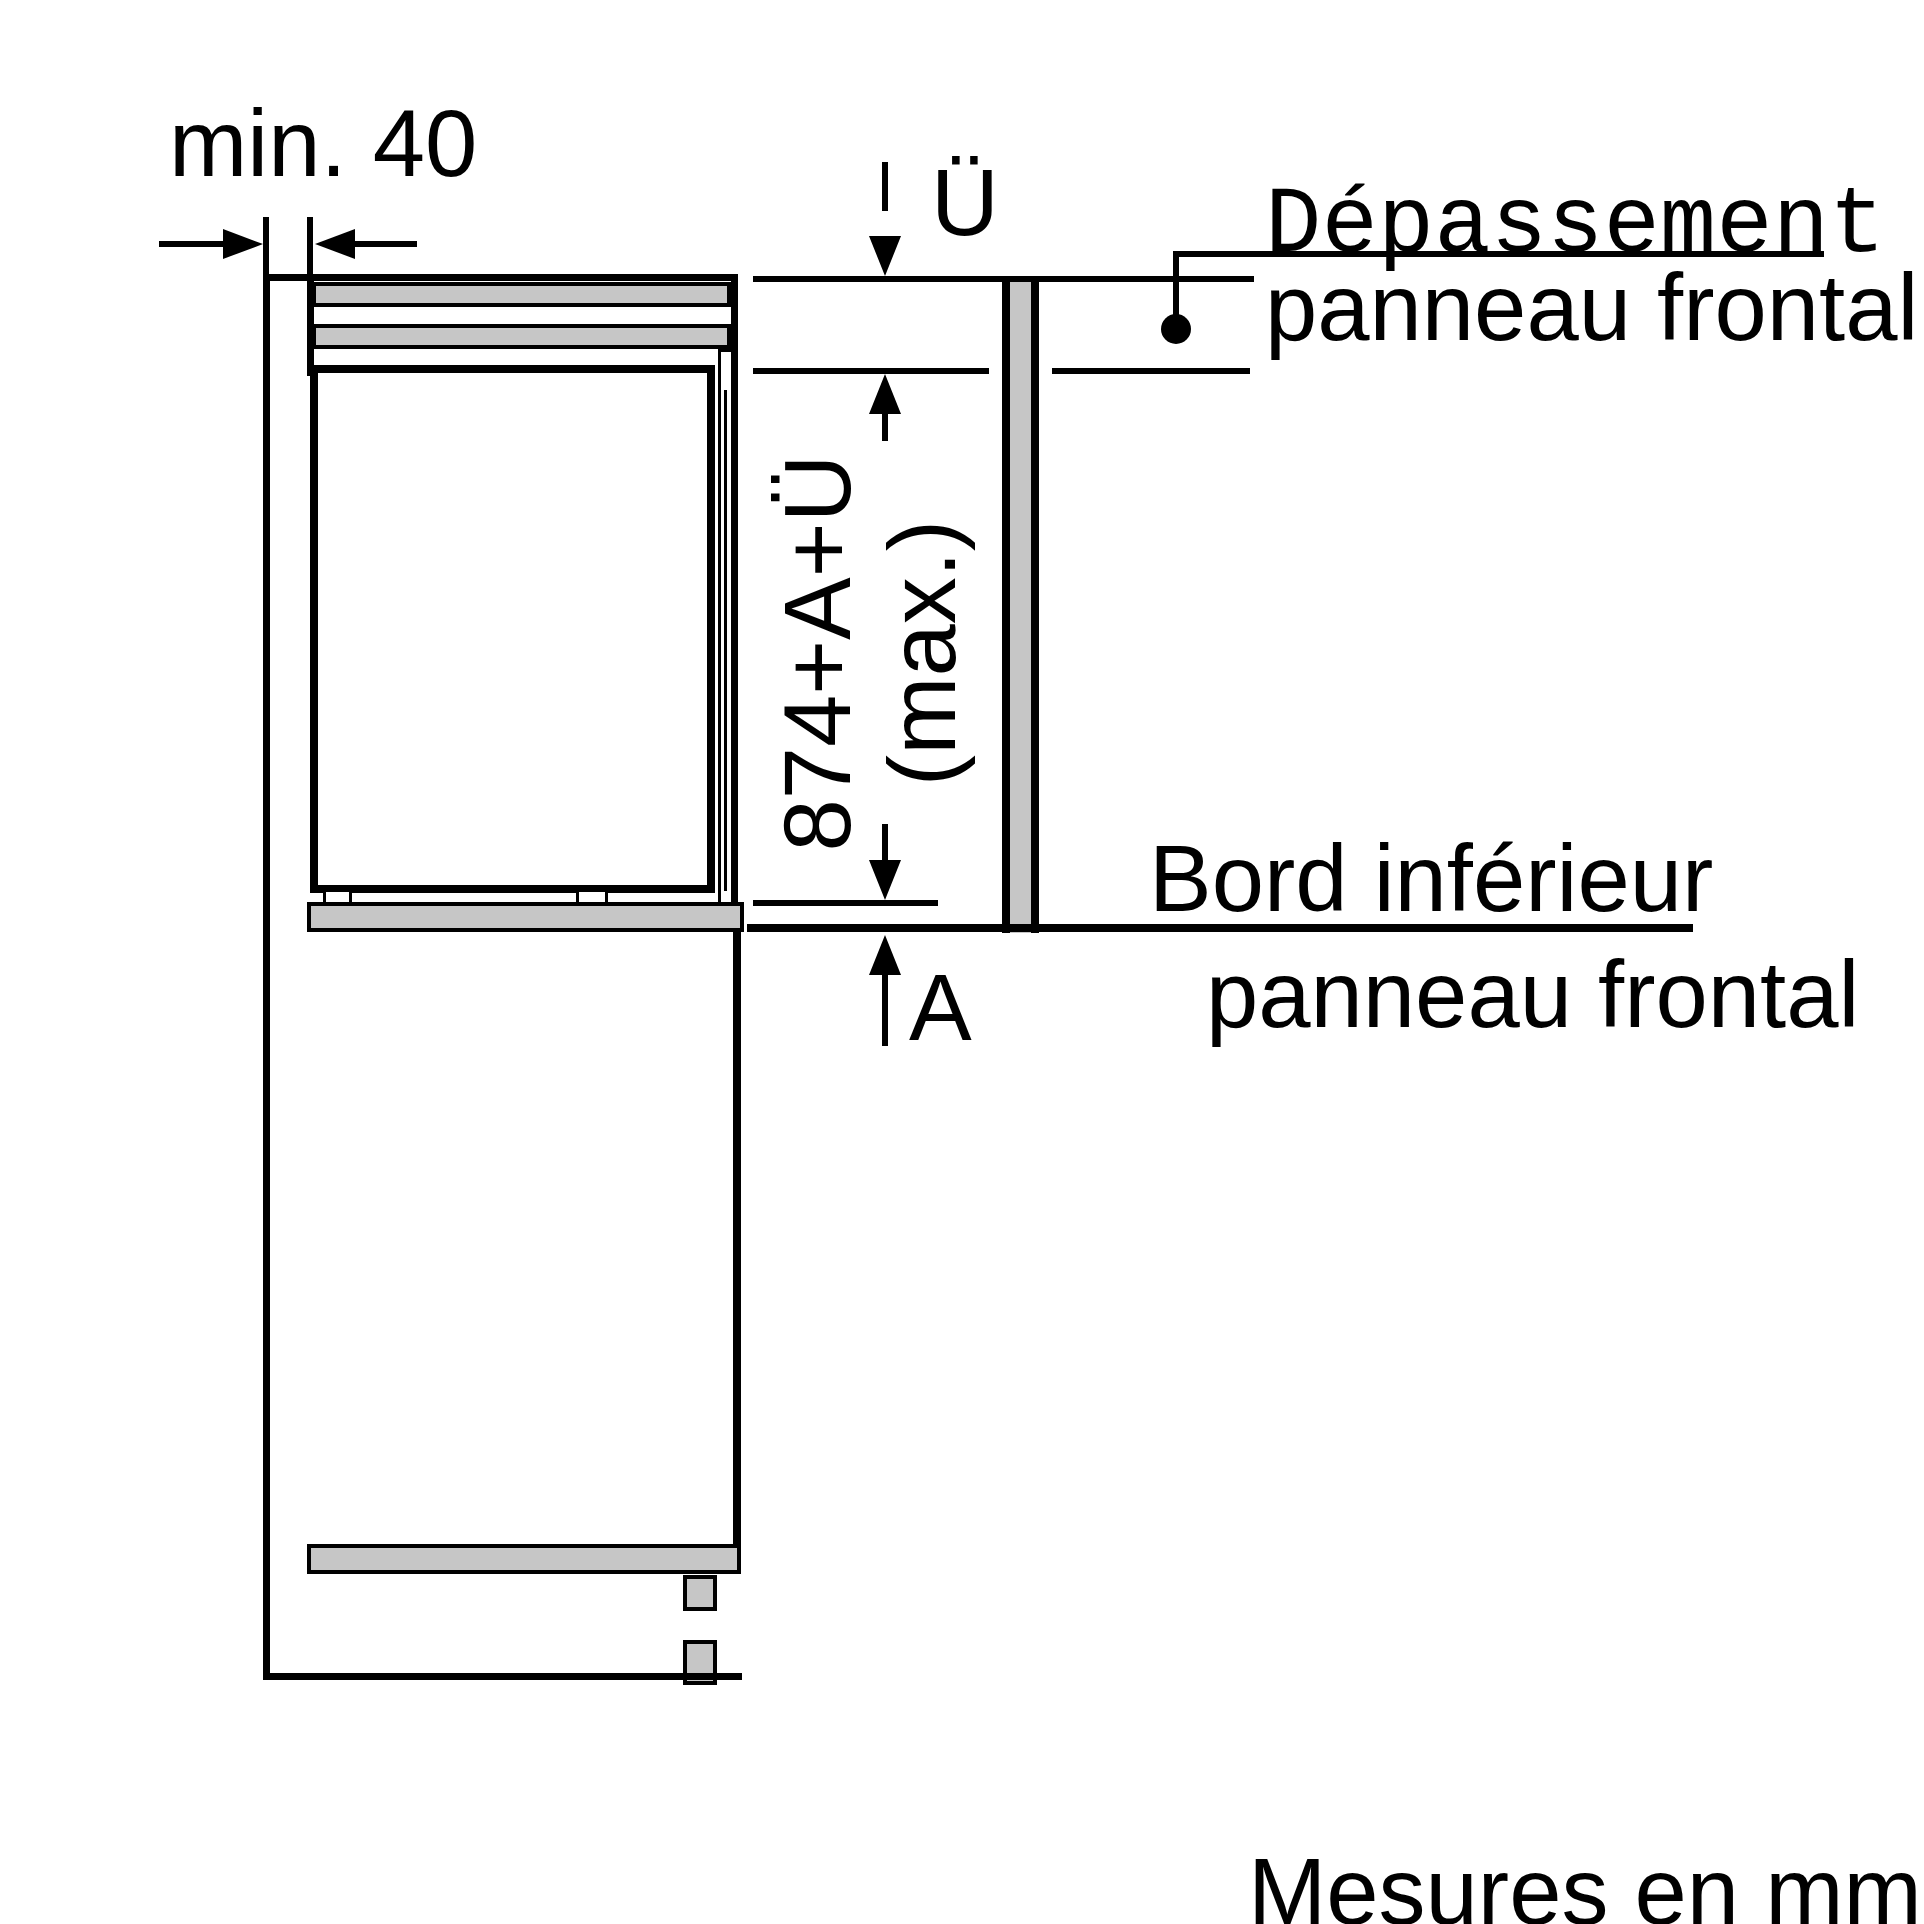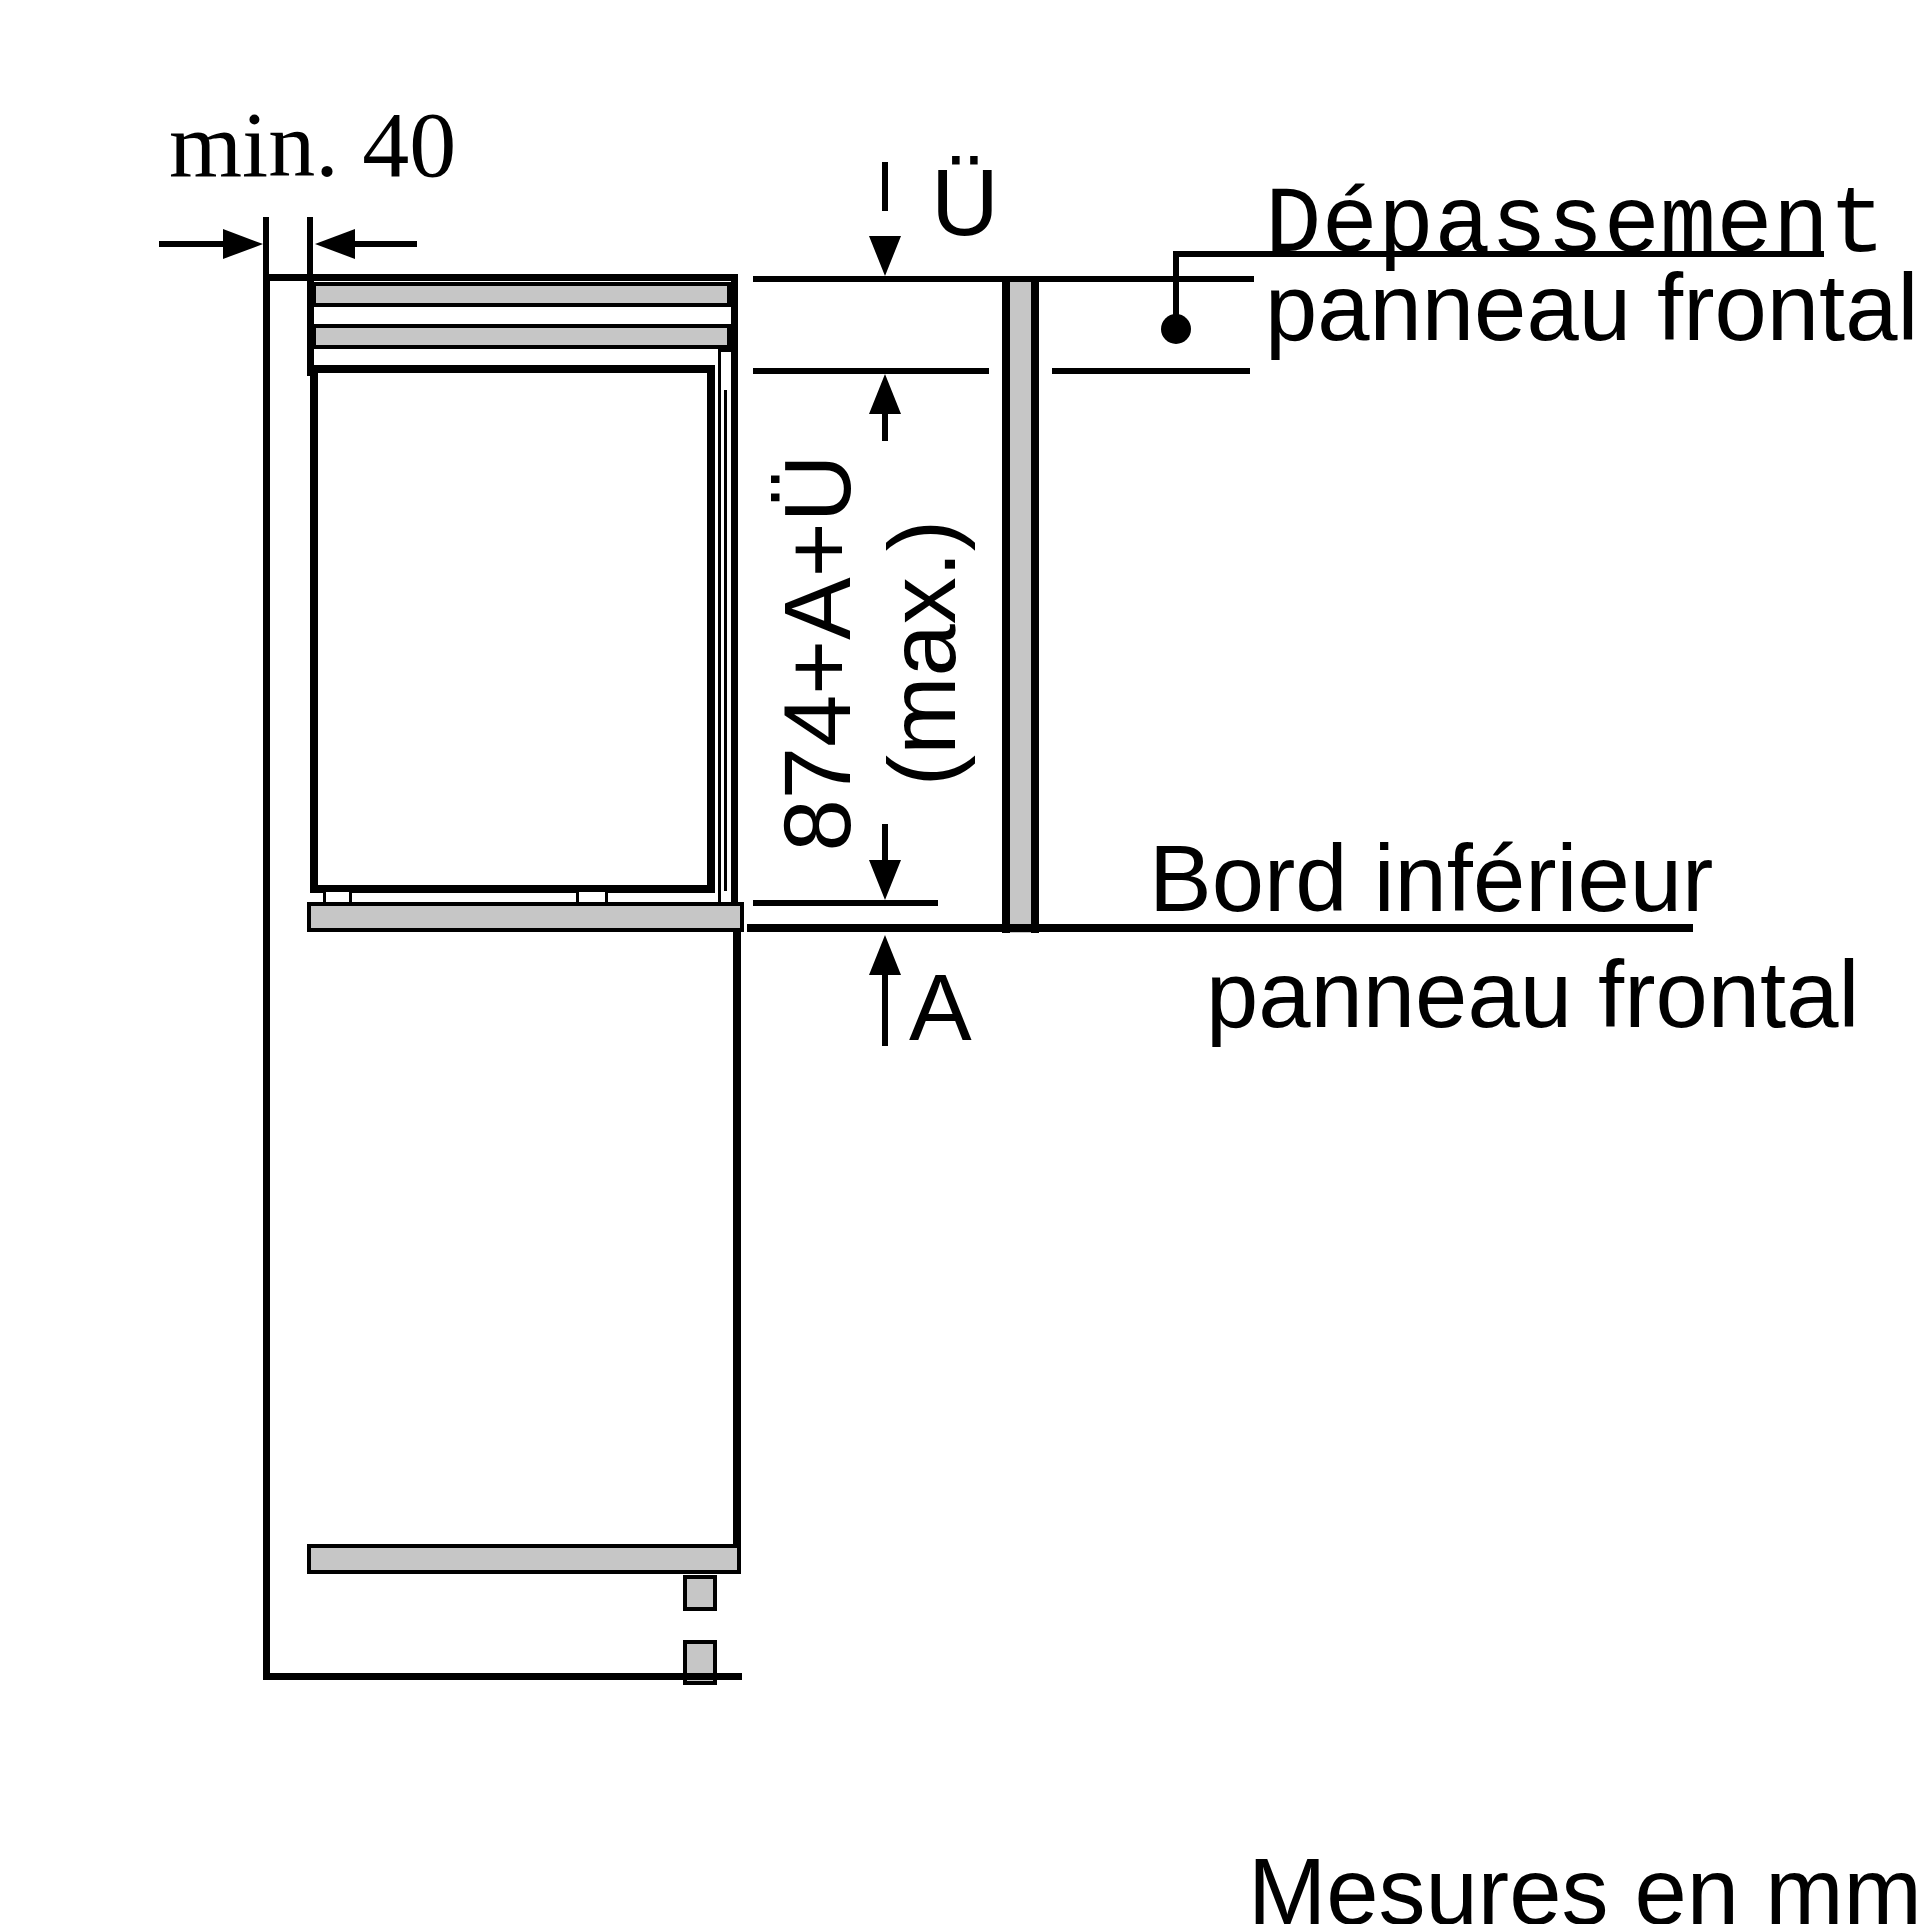--- a/index.html
+++ b/index.html
@@ -22,21 +22,21 @@
   .tri.left{border-top:15px solid transparent;border-bottom:15px solid transparent;border-right:40px solid var(--line);}
   .label{position:absolute;font-size:94px;line-height:100px;white-space:nowrap;}
   .rot{position:absolute;left:640px;top:546px;width:463px;height:214px;
        transform:rotate(-90deg);transform-origin:center;text-align:center;
        font-size:94px;line-height:105px;}
   .dot{position:absolute;background:var(--line);border-radius:50%;}
 </style>
 </head>
 <body>
 
-<div class="label" style="left:169px;top:94px;font-family:Liberation Serif, serif;">min. 40</div>
+<div class="label" style="left:169px;top:94px;">min. 40</div>
 <div class="ln" style="left:263px;top:217px;width:6.2px;height:58px;"></div>
 <div class="ln" style="left:307px;top:217px;width:6.2px;height:58px;"></div>
 <div class="ln" style="left:159px;top:241px;width:67px;height:6.2px;"></div>
 <div class="tri right" style="left:223px;top:229px;"></div>
 <div class="tri left" style="left:315px;top:229px;"></div>
 <div class="ln" style="left:355px;top:241px;width:62px;height:6.2px;"></div>
 
 <div class="ln" style="left:263px;top:274px;width:7.1px;height:1405px;"></div>
 <div class="ln" style="left:307px;top:274px;width:7.1px;height:102px;"></div>
 <div class="ln" style="left:263px;top:274px;width:475px;height:7.1px;"></div>

